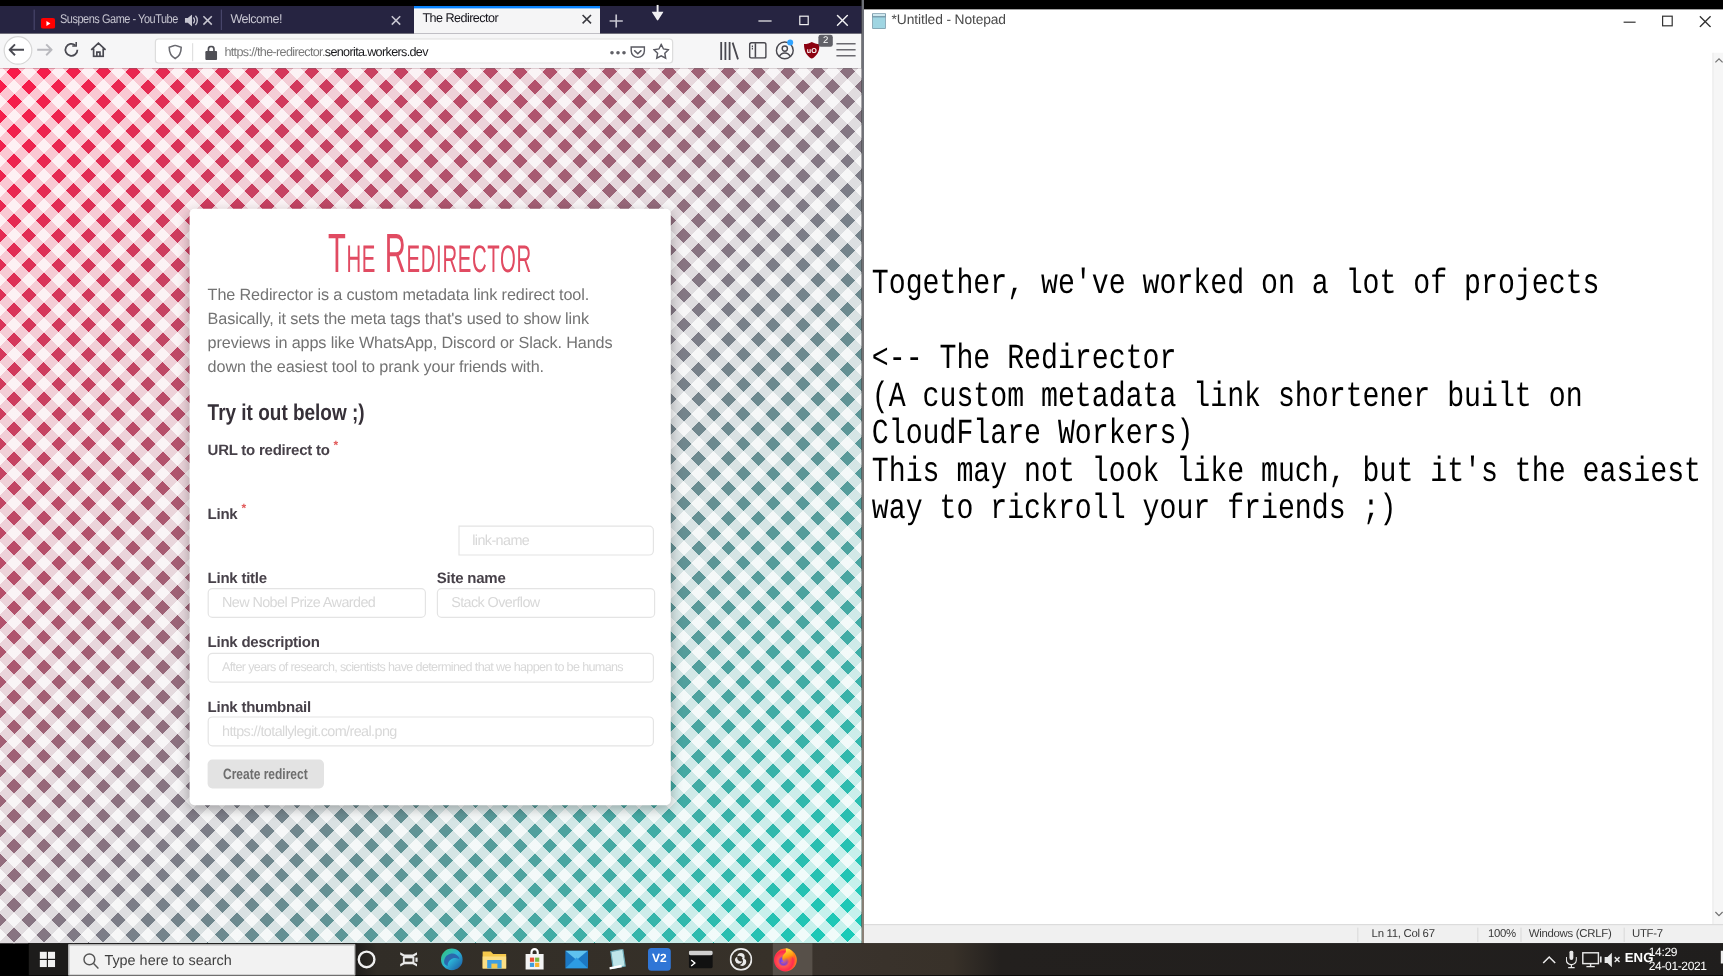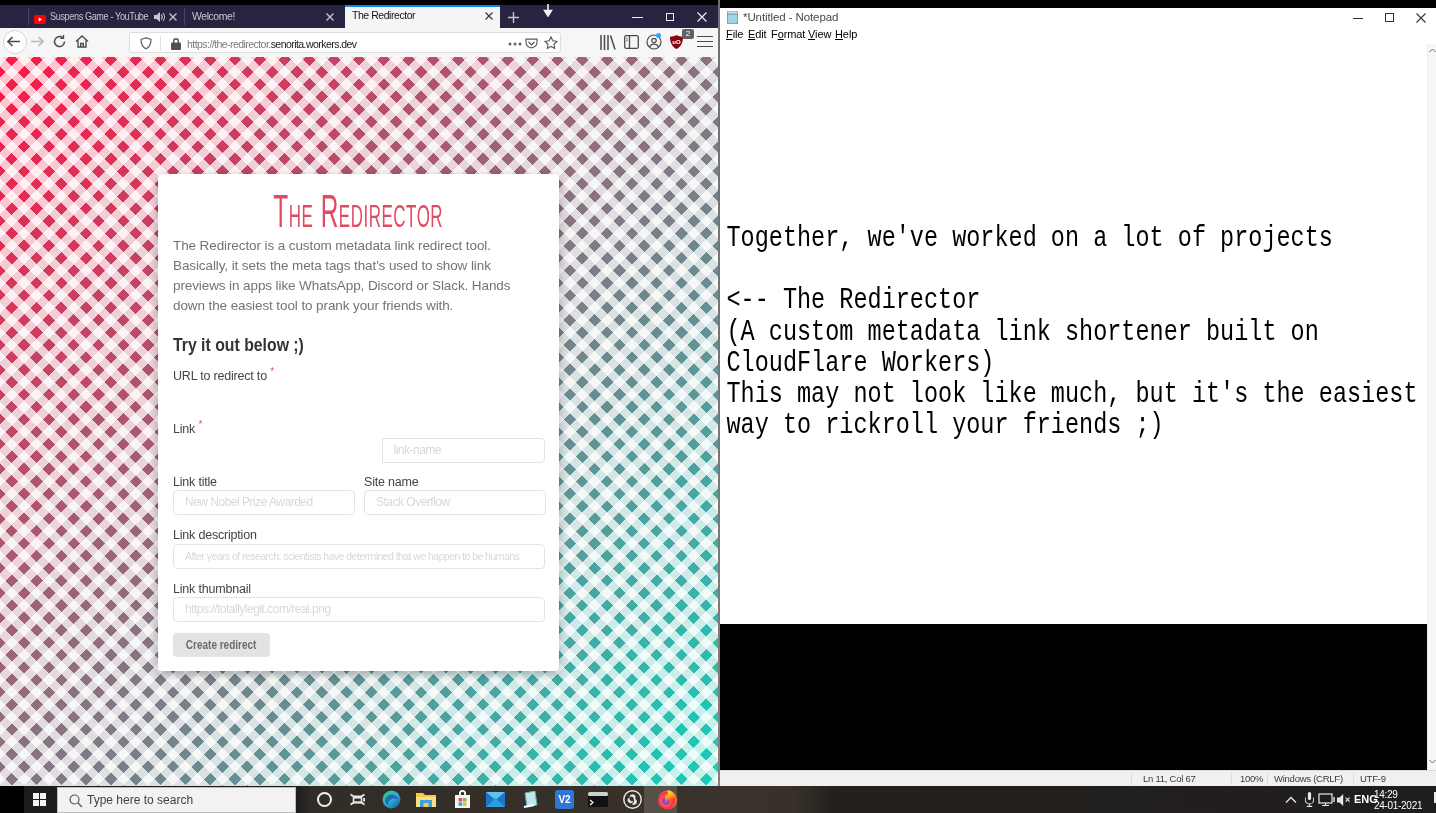--- a/index.html
+++ b/index.html
@@ -26,44 +26,44 @@
    repeating-linear-gradient(45deg, rgba(255,255,255,.75) 0 8.77px, rgba(255,255,255,0) 8.77px 17.54px),
    repeating-linear-gradient(-45deg, rgba(255,255,255,.75) 0 8.77px, rgba(255,255,255,0) 8.77px 17.54px),
    linear-gradient(135deg, #fb1847 0%, #17cdba 100%);
 }
 #card { position:absolute; left:158px; top:117px; width:401px; height:497px; background:#fff; border-radius:4px; box-shadow:0 3px 10px rgba(0,0,0,.28); }
 #title { position:absolute; left:0; top:10px; width:401px; text-align:center; color:#e14b62; font-size:46px; font-weight:400; white-space:nowrap; }
 #title span { display:inline-block; transform:scaleX(.53); transform-origin:center; letter-spacing:1px; font-variant:small-caps; }
 #intro { position:absolute; left:15px; top:62px; width:375px; font-size:13.5px; line-height:20px; color:#737373; letter-spacing:-.1px; }
 #tryit { position:absolute; left:15px; top:160px; font-size:19px; font-weight:bold; color:#363038; white-space:nowrap; }
 #tryit span { display:inline-block; transform:scaleX(.832); transform-origin:0 0; }
-.lbl { position:absolute; font-size:12.5px; font-weight:normal; color:#474149; letter-spacing:-.2px; }
+.lbl { position:absolute; font-size:12.5px; font-weight:bold; color:#474149; letter-spacing:-.2px; }
 .lbl sup { color:#e25b5b; font-size:10px; }
 .inp { position:absolute; background:#fff; border:1px solid #e4e4e4; border-radius:4px; height:25px; line-height:23px; padding-left:11px; font-size:12px; letter-spacing:-.5px; color:#d8d8d8; white-space:nowrap; overflow:hidden; }
 #prefix { position:absolute; left:15px; top:263.5px; width:208.5px; height:24px; background:#e9e9e9; border-radius:4px 0 0 4px; line-height:24px; }
 #prefix span { display:inline-block; font-size:11.5px; font-weight:bold; color:#4c4c4c; transform:scaleX(.83); transform-origin:left; margin-left:8px; white-space:nowrap; }
 #btn { position:absolute; left:15px; top:458.5px; width:97px; height:24.5px; background:#e3e3e3; border-radius:4px; text-align:center; line-height:24.5px; font-size:12.5px; font-weight:bold; color:#6d6d6d; }
 #btn span { display:inline-block; transform:scaleX(.8); }
 
 
 #npedge { left:717.5px; top:0; width:2.5px; height:786px; background:linear-gradient(#6e7078, #7c7874 70%, #8a8076); }
-#np { left:720px; top:8px; width:716px; height:616px; background:#fff; }
+#np { left:720px; top:8px; width:716px; height:778px; background:#fff; }
 #nptitle { position:absolute; left:0; top:0; width:716px; height:22px; background:#fff; }
 #npmenu { position:absolute; left:0; top:20px; width:716px; height:14px; background:#fff; font-size:11px; letter-spacing:-0.1px; color:#000; }
 #npmenu span { position:absolute; top:0; }
 #nptext { position:absolute; left:6.5px; top:28.5px; width:706px; font-family:"Liberation Mono", monospace; font-size:23.5px; line-height:24.9px; color:#000; white-space:pre; transform:scaleY(1.25); transform-origin:0 0; }
 #npscroll { position:absolute; left:707px; top:36px; width:9px; height:726px; background:#f6f6f6; border-left:1px solid #ececec; }
 #npstatus { position:absolute; left:0; top:762px; width:716px; height:16px; background:#f0f0f0; border-top:1px solid #dcdcdc; font-size:9.5px; letter-spacing:-0.25px; color:#3a3a3a; }
 .stsep { position:absolute; top:2px; width:1px; height:12px; background:#dcdcdc; }
 .stxt { position:absolute; top:1.5px; white-space:nowrap; }
 
 
 #taskbar { left:0; top:786px; width:1436px; height:27px; background:linear-gradient(90deg,#1d1c1b 0,#1d1c1b 270px,#312d27 290px,#373129 620px,#3a332d 660px,#383129 770px,#23201e 810px,#201e1d 100%);margin-left:24px; }
 #search { position:absolute; left:33px; top:1px; width:239px; height:26px; background:#f2f2f2; border:1px solid #bdbdbd; color:#3f3f3f; font-size:12px; }
-.tbico { position:absolute; top:0; width:34px; height:27px; display:flex; align-items:center; justify-content:flex-end; }
+.tbico { position:absolute; top:0; width:34px; height:27px; display:flex; align-items:center; justify-content:flex-start; }
 </style>
 </head>
 <body>
 <div id="stage">
 
   <div id="ff" class="abs">
     <div id="tabbar" class="abs">
       <div class="tabsep" style="left:27.5px"></div>
       <div class="tabsep" style="left:183.5px"></div>
 
@@ -202,27 +202,20 @@
           <rect x="0" y="1" width="11" height="12" fill="#9fd5e2" stroke="#5b7f92" stroke-width="1"></rect>
           <rect x="0" y="0" width="11" height="3" fill="#cfe8ef" stroke="#5b7f92" stroke-width=".8"></rect>
         </svg>
       <div class="abs" style="left:23px; top:2.5px; font-size:11.5px; color:#494949; letter-spacing:-.1px">*Untitled - Notepad</div>
       <div class="abs" style="left:633px; top:10px; width:10px; height:1.2px; background:#333"></div>
       <div class="abs" style="left:665px; top:5px; width:9px; height:9px; border:1px solid #333"></div>
       <svg class="abs" style="left:696px; top:4.5px" width="10" height="10" viewBox="0 0 10 10" stroke="#333" stroke-width="1.1">
           <path d="M.5.5 9.5 9.5 M9.5 .5 .5 9.5"></path>
         </svg>
     </div>
-    <div id="npmenu">
-      <span style="left:6px"><u>F</u>ile</span>
-      <span style="left:28px"><u>E</u>dit</span>
-      <span style="left:51px">F<u>o</u>rmat</span>
-      <span style="left:88px"><u>V</u>iew</span>
-      <span style="left:115px"><u>H</u>elp</span>
-    </div>
     <div id="nptext">
 
 
 
 
 
 Together, we've worked on a lot of projects
 
 &lt;-- The Redirector
 (A custom metadata link shortener built on
@@ -238,21 +231,21 @@
         </svg>
     </div>
     <div id="npstatus">
       <div class="stsep" style="left:411px"></div>
       <div class="stxt" style="left:423px">Ln 11, Col 67</div>
       <div class="stsep" style="left:511px"></div>
       <div class="stxt" style="left:520px">100%</div>
       <div class="stsep" style="left:547px"></div>
       <div class="stxt" style="left:554px">Windows (CRLF)</div>
       <div class="stsep" style="left:633px"></div>
-      <div class="stxt" style="left:640px">UTF-9</div>
+      <div class="stxt" style="left:640px">UTF-7</div>
     </div>
   </div>
 
   <div id="taskbar" class="abs">
     <svg class="abs" style="left:9px; top:7px" width="13" height="13" viewBox="0 0 13 13" fill="#f2f2f2">
         <rect width="6" height="6"></rect>
         <rect x="7" width="6" height="6"></rect>
         <rect y="7" width="6" height="6"></rect>
         <rect x="7" y="7" width="6" height="6"></rect>
       </svg>

